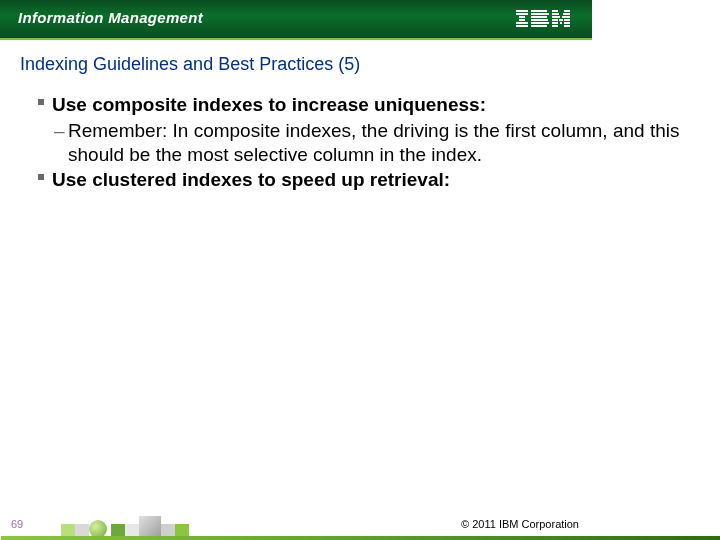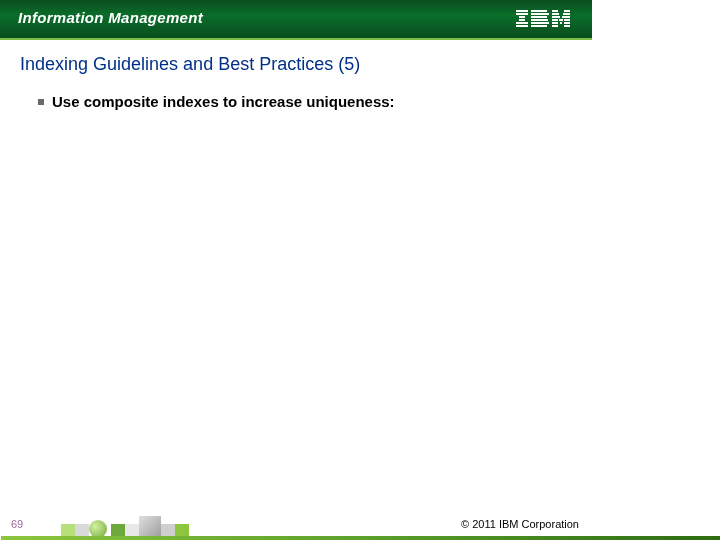--- a/index.html
+++ b/index.html
@@ -35,21 +35,21 @@
     top: 10px;
   }
   .slide-title {
     color: #003087;
     font-size: 18px;
     font-weight: normal;
     margin: 14px 4px 18px 20px;
   }
   .content {
     margin: 0 30px 10px 38px;
-    font-size: 15px;
+    font-size: 19px;
     line-height: 1.25;
     color: #000;
   }
   .bullet-1 {
     position: relative;
     padding-left: 14px;
     margin: 2px 0;
   }
   .bullet-1::before {
     content: "";
@@ -158,21 +158,25 @@
   </div>
 </div>
 
 <div class="slide-title">Indexing Guidelines and Best Practices (5)</div>
 
 <div class="content">
 
   <div class="bullet-1">
     <span class="lead">Use composite indexes to increase uniqueness:</span>
   </div>
+  <div class="bullet-2">Remember: In composite indexes, the driving is the first column, and this should be the most selective column in the index.</div>
 
+  <div class="bullet-1">
+    <span class="lead">Use clustered indexes to speed up retrieval:</span>
+  </div>
 
 </div>
 
 <div class="footer">
   <div class="page-num">69</div>
   <div class="footer-graphic">
     <div class="sq" style="left:0;bottom:0;background:#b7e07a;"></div>
     <div class="sq" style="left:14px;bottom:0;background:#d9d9d9;"></div>
     <div class="sq" style="left:28px;bottom:0;width:18px;height:18px;border-radius:50%;background:radial-gradient(circle at 35% 35%, #d4f0a0, #6fa83a);"></div>
     <div class="sq" style="left:50px;bottom:0;background:#6fa83a;"></div>

